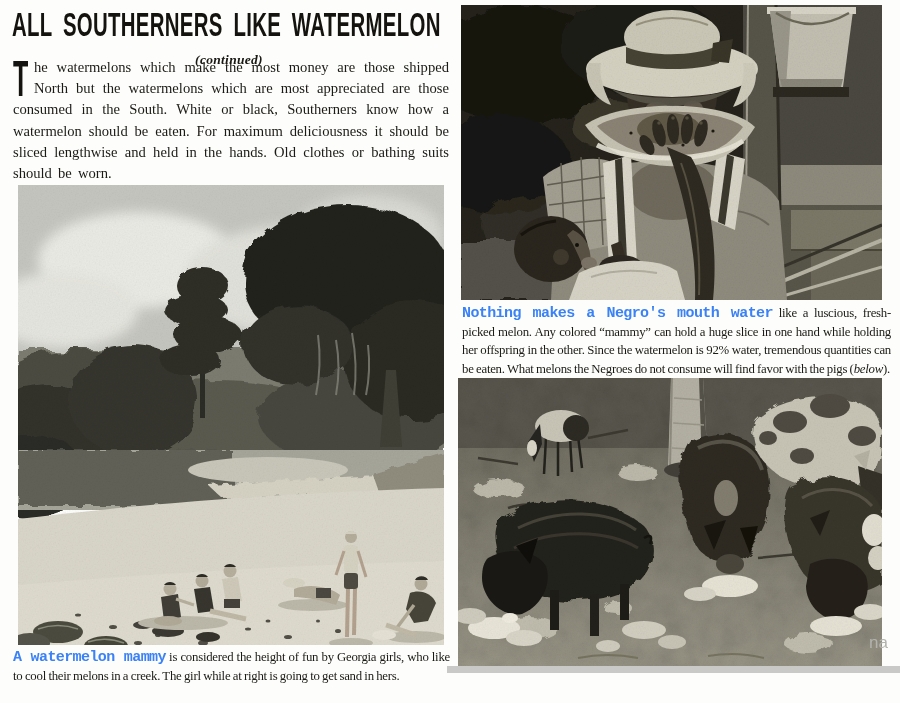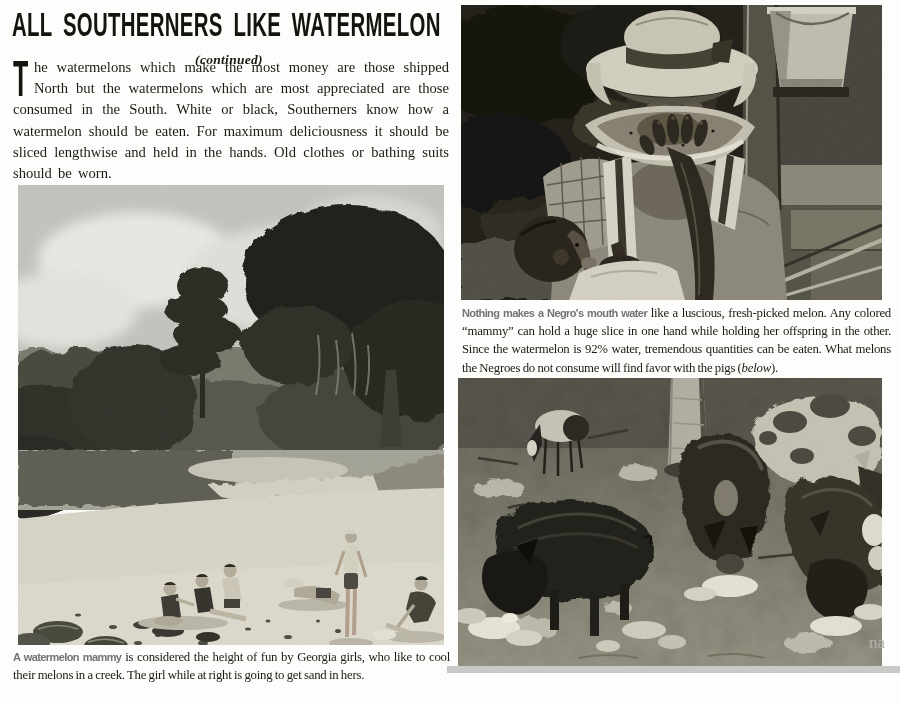--- a/index.html
+++ b/index.html
@@ -38,27 +38,27 @@
   figure svg{display:block;width:100%;height:100%;isolation:isolate}
 
   .caption{
     position:absolute;margin:0;
     font-size:12.8px;line-height:18.2px;text-align:justify;
     letter-spacing:-.25px;word-spacing:-.5px;color:#1b1a16;
   }
   #caption-picnic{left:13px;top:648px;width:437px}
   #caption-mammy{left:462px;top:304px;width:429px}
   .lead{
-    font-family:Liberation Sans, sans-serif;font-weight:700;
-    font-size:11px;letter-spacing:-.6px;word-spacing:0;color:#737373;
+    font-family:Liberation Mono, monospace;font-weight:700;
+    font-size:15px;letter-spacing:-.6px;word-spacing:0;color:#3b82f6;
   }
   .graybar{position:absolute;left:447px;top:666px;width:453px;height:7px;background:#c9c9c7}
   .watermark{
     position:absolute;left:869px;top:633px;
-    font-family:Liberation Serif, serif;font-size:17px;color:#b3b3af;
+    font-family:Liberation Sans, sans-serif;font-size:17px;color:#b3b3af;
   }
 </style>
 </head>
 <body>
 
 <div class="page">
 
   <h1 class="title">ALL SOUTHERNERS LIKE WATERMELON</h1>
   <div class="continued">(continued)</div>
 

